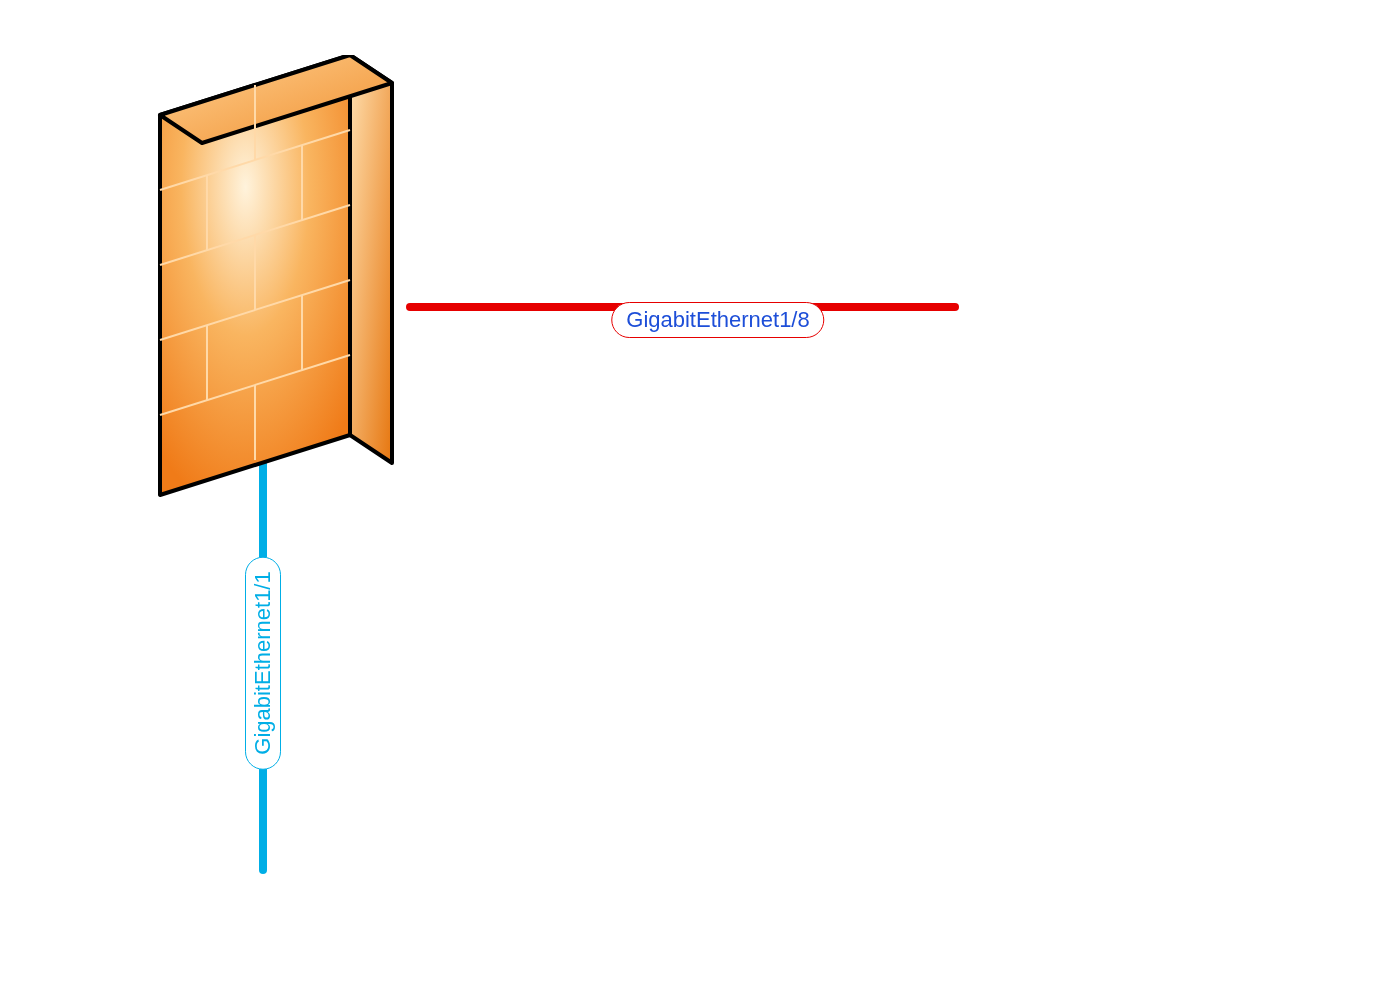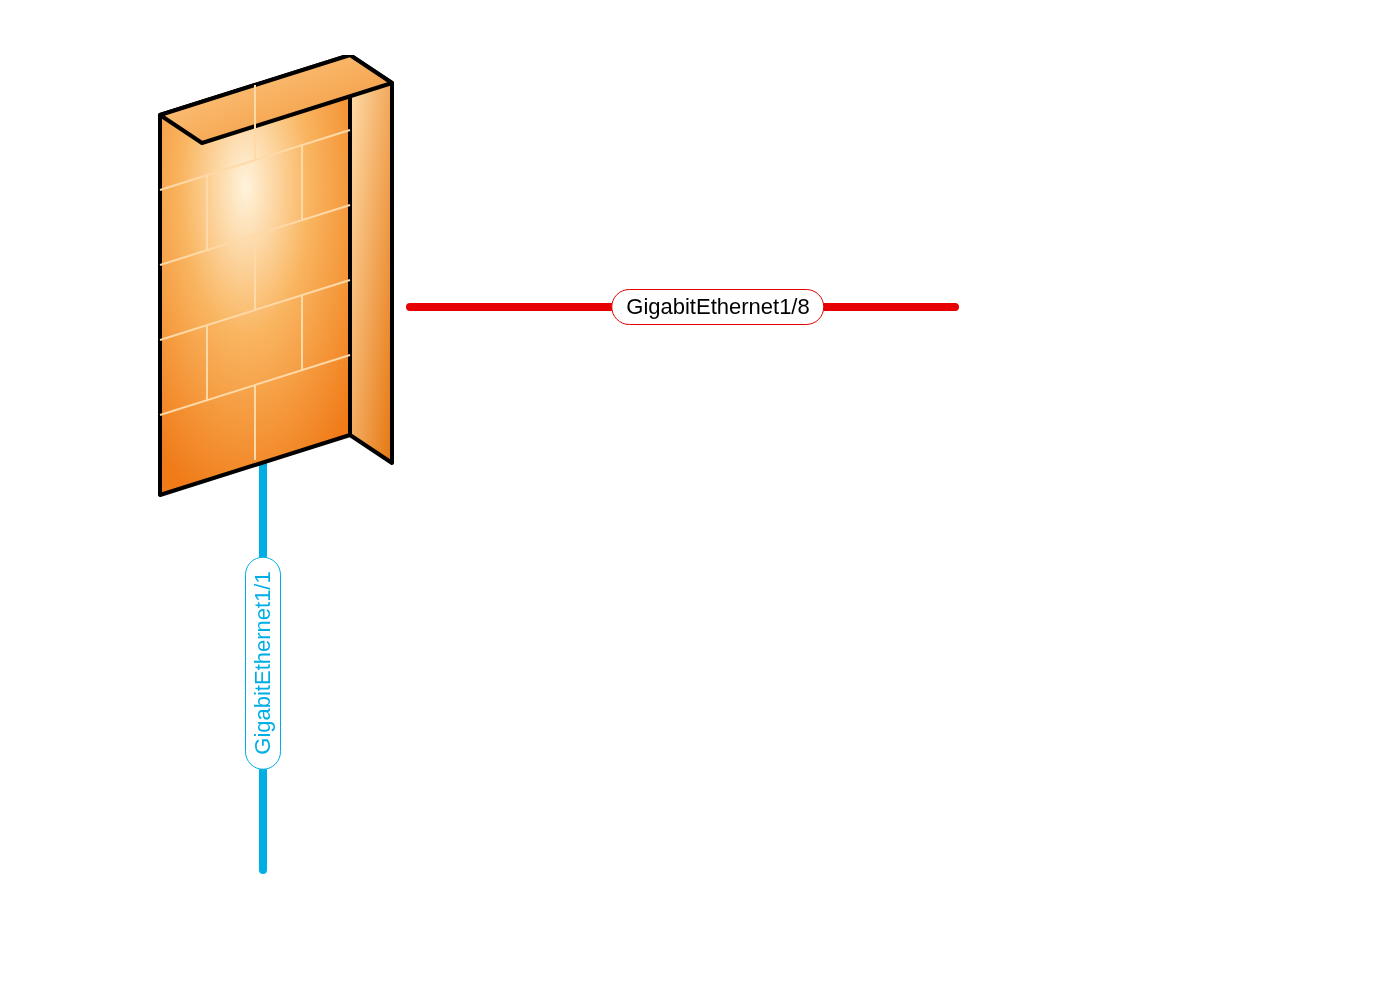--- a/index.html
+++ b/index.html
@@ -8,21 +8,21 @@
     svg { display: block; }
     .label-box {
       position: absolute;
       background: #fff;
       border: 1.5px solid;
       border-radius: 999px;
       padding: 4px 14px;
       font-size: 22px;
       white-space: nowrap;
     }
-    .red { color: #000000; border-color: #e60000; }
+    .red { color: #1d4ed8; border-color: #e60000; margin-top: 13px; }
     .blue { color: #00aee6; border-color: #00aee6; }
     .label-vert { transform: translate(-50%, -50%) rotate(-90deg); transform-origin: center center; }
     .label-horiz { transform: translate(-50%, -50%); }
   </style>
 </head>
 <body>
 
 <div class="canvas">
 
   <svg width="1373" height="998" style="position:absolute;left:0;top:0">

